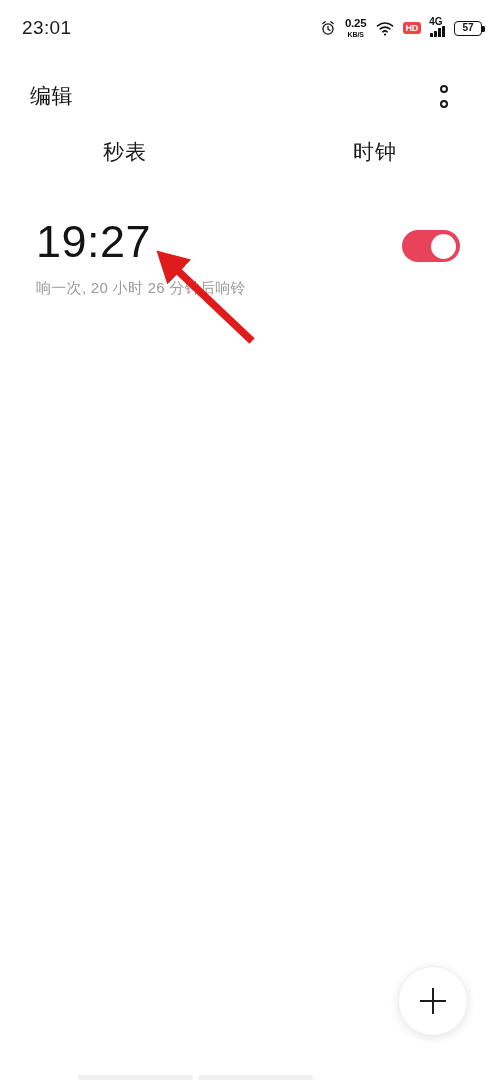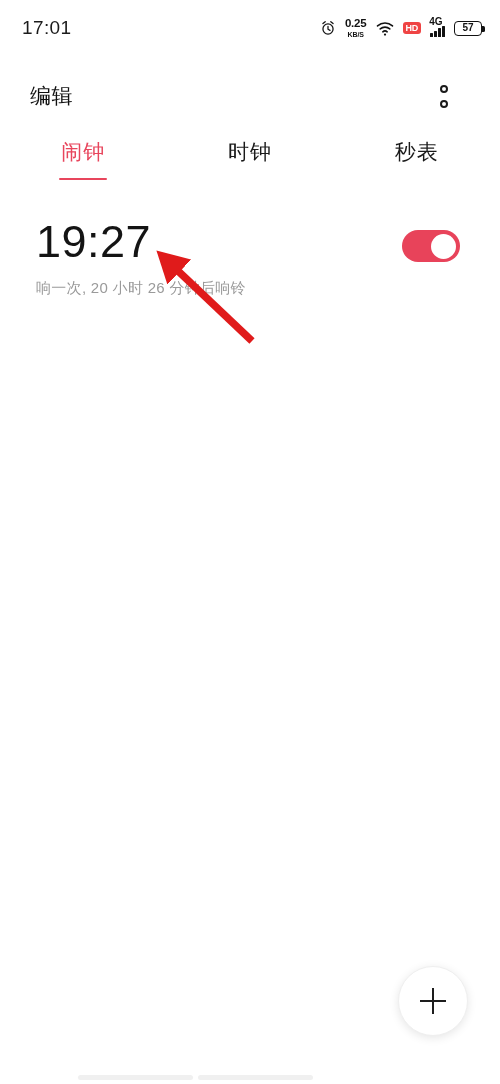--- a/index.html
+++ b/index.html
@@ -193,21 +193,21 @@
   }
   .navhints i.n1 { left:78px; width:115px; }
   .navhints i.n2 { left:198px; width:115px; }
 </style>
 </head>
 <body>
 
 <div id="phone">
 
   <div class="statusbar">
-    <div class="sb-time">17:01</div>
+    <div class="sb-time">23:01</div>
     <div class="sb-right">
 
       <svg class="ic-alarm" viewBox="0 0 24 24">
         <circle cx="12" cy="13.5" r="7.6" fill="none" stroke="#121212" stroke-width="1.9"></circle>
         <path d="M12 9.6v4.2l3 1.7" fill="none" stroke="#121212" stroke-width="1.9" stroke-linecap="round"></path>
         <path d="M4.4 5.4 7.8 2.6M19.6 5.4 16.2 2.6" stroke="#121212" stroke-width="1.9" stroke-linecap="round" fill="none"></path>
       </svg>
 
       <div class="netspeed">
         <span class="ns-num">0.25</span>
@@ -241,30 +241,26 @@
 
   <div class="appbar">
     <div class="appbar-title">编辑</div>
     <div class="menu-dots">
       <i></i>
         <i></i>
     </div>
   </div>
 
   <div class="tabs">
-    <div class="tab active">
-      <span class="tab-label">闹钟</span>
-      <span class="tab-underline"></span>
+    <div class="tab">
+      <span class="tab-label">秒表</span>
+
     </div>
     <div class="tab">
       <span class="tab-label">时钟</span>
-
-    </div>
-    <div class="tab">
-      <span class="tab-label">秒表</span>
 
     </div>
   </div>
 
   <div class="alarm-list">
     <div class="alarm-item">
       <div class="alarm-texts">
         <div class="alarm-time">19:27</div>
         <div class="alarm-sub">响一次, 20 小时 26 分钟后响铃</div>
       </div>

